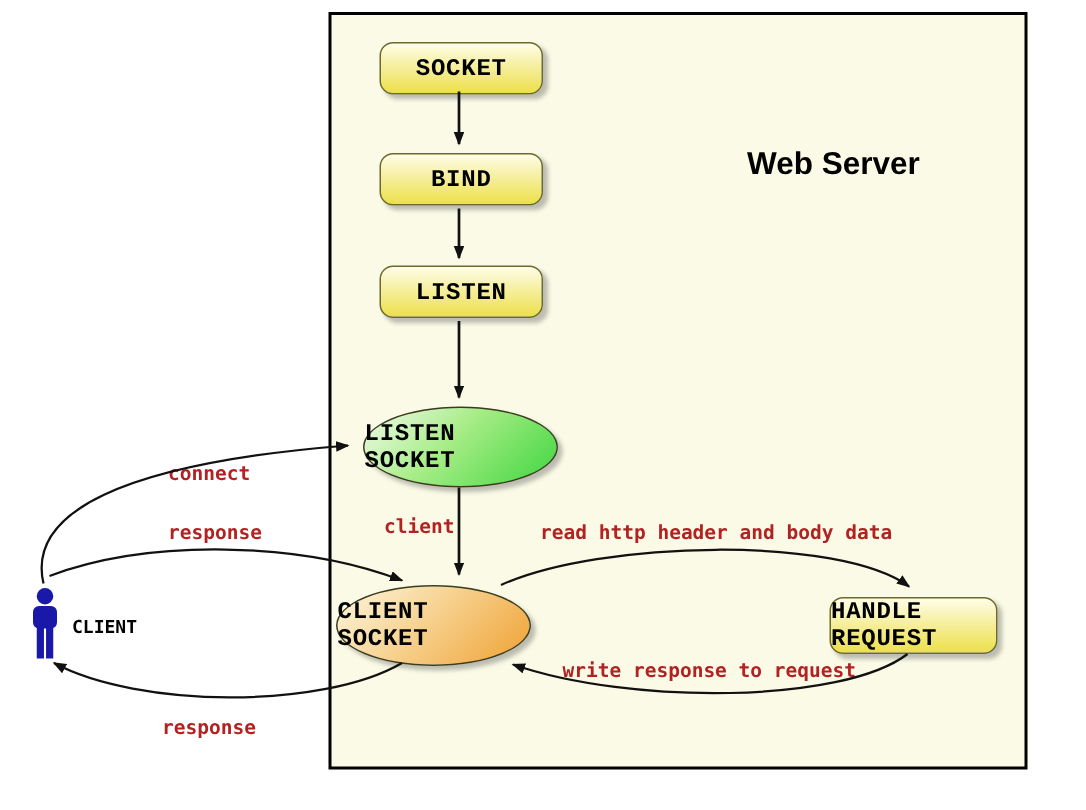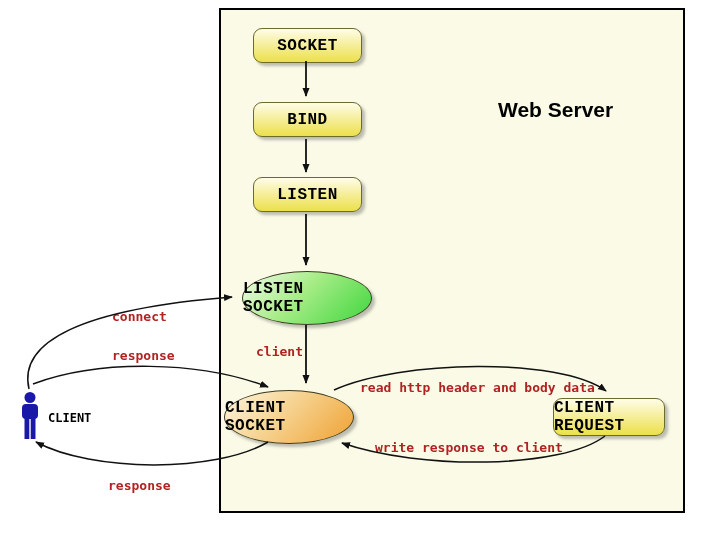--- a/index.html
+++ b/index.html
@@ -40,49 +40,49 @@
     position:absolute;left:498px;top:68px;
     font-family:"Liberation Sans", sans-serif;font-weight:bold;font-size:21px;color:#000;margin-top:30px;
   }
   .edge-label{
     position:absolute;color:#b22222;font-weight:bold;font-size:13px;white-space:nowrap;
   }
   #lbl-connect{left:112px;top:277px;margin-top:32px;}
   #lbl-request{left:112px;top:348px;}
   #lbl-response{left:108px;top:450px;margin-top:28px;}
   #lbl-accept{left:256px;top:344px;}
-  #lbl-read{left:360px;top:348px;margin-top:32px;}
+  #lbl-read{left:360px;top:348px;}
   #lbl-write{left:375px;top:440px;}
   #lbl-client{
     position:absolute;left:48px;top:411px;color:#000;font-weight:bold;font-size:12px;
   }
   #arrow-layer{position:absolute;left:0;top:0;width:724px;height:540px;pointer-events:none;}
 </style>
 </head>
 <body>
 
 <div id="stage">
 
   <div id="server-box"></div>
 
   <div id="title">Web Server</div>
 
   <div id="node-socket" class="node process">SOCKET</div>
   <div id="node-listen" class="node process">LISTEN</div>
   <div id="node-bind" class="node process">BIND</div>
   <div id="node-listen-socket" class="node ellipse green">LISTEN SOCKET</div>
   <div id="node-client-socket" class="node ellipse orange">CLIENT SOCKET</div>
-  <div id="node-handle-request" class="node process">CLIENT REQUEST</div>
+  <div id="node-handle-request" class="node process">HANDLE REQUEST</div>
 
   <div id="lbl-connect" class="edge-label">connect</div>
   <div id="lbl-request" class="edge-label">response</div>
   <div id="lbl-response" class="edge-label">response</div>
   <div id="lbl-accept" class="edge-label">client</div>
   <div id="lbl-read" class="edge-label">read http header and body data</div>
-  <div id="lbl-write" class="edge-label">write response to client</div>
+  <div id="lbl-write" class="edge-label">write response to request</div>
 
   <div id="lbl-client">CLIENT</div>
 
   <svg id="arrow-layer" viewBox="0 0 724 540" xmlns="http://www.w3.org/2000/svg">
     <defs>
       <marker id="ah" markerWidth="10" markerHeight="8" refX="8" refY="3.5" orient="auto" markerUnits="userSpaceOnUse">
         <path d="M0,0 L9,3.5 L0,7 Z" fill="#111111"></path>
       </marker>
     </defs>
 

